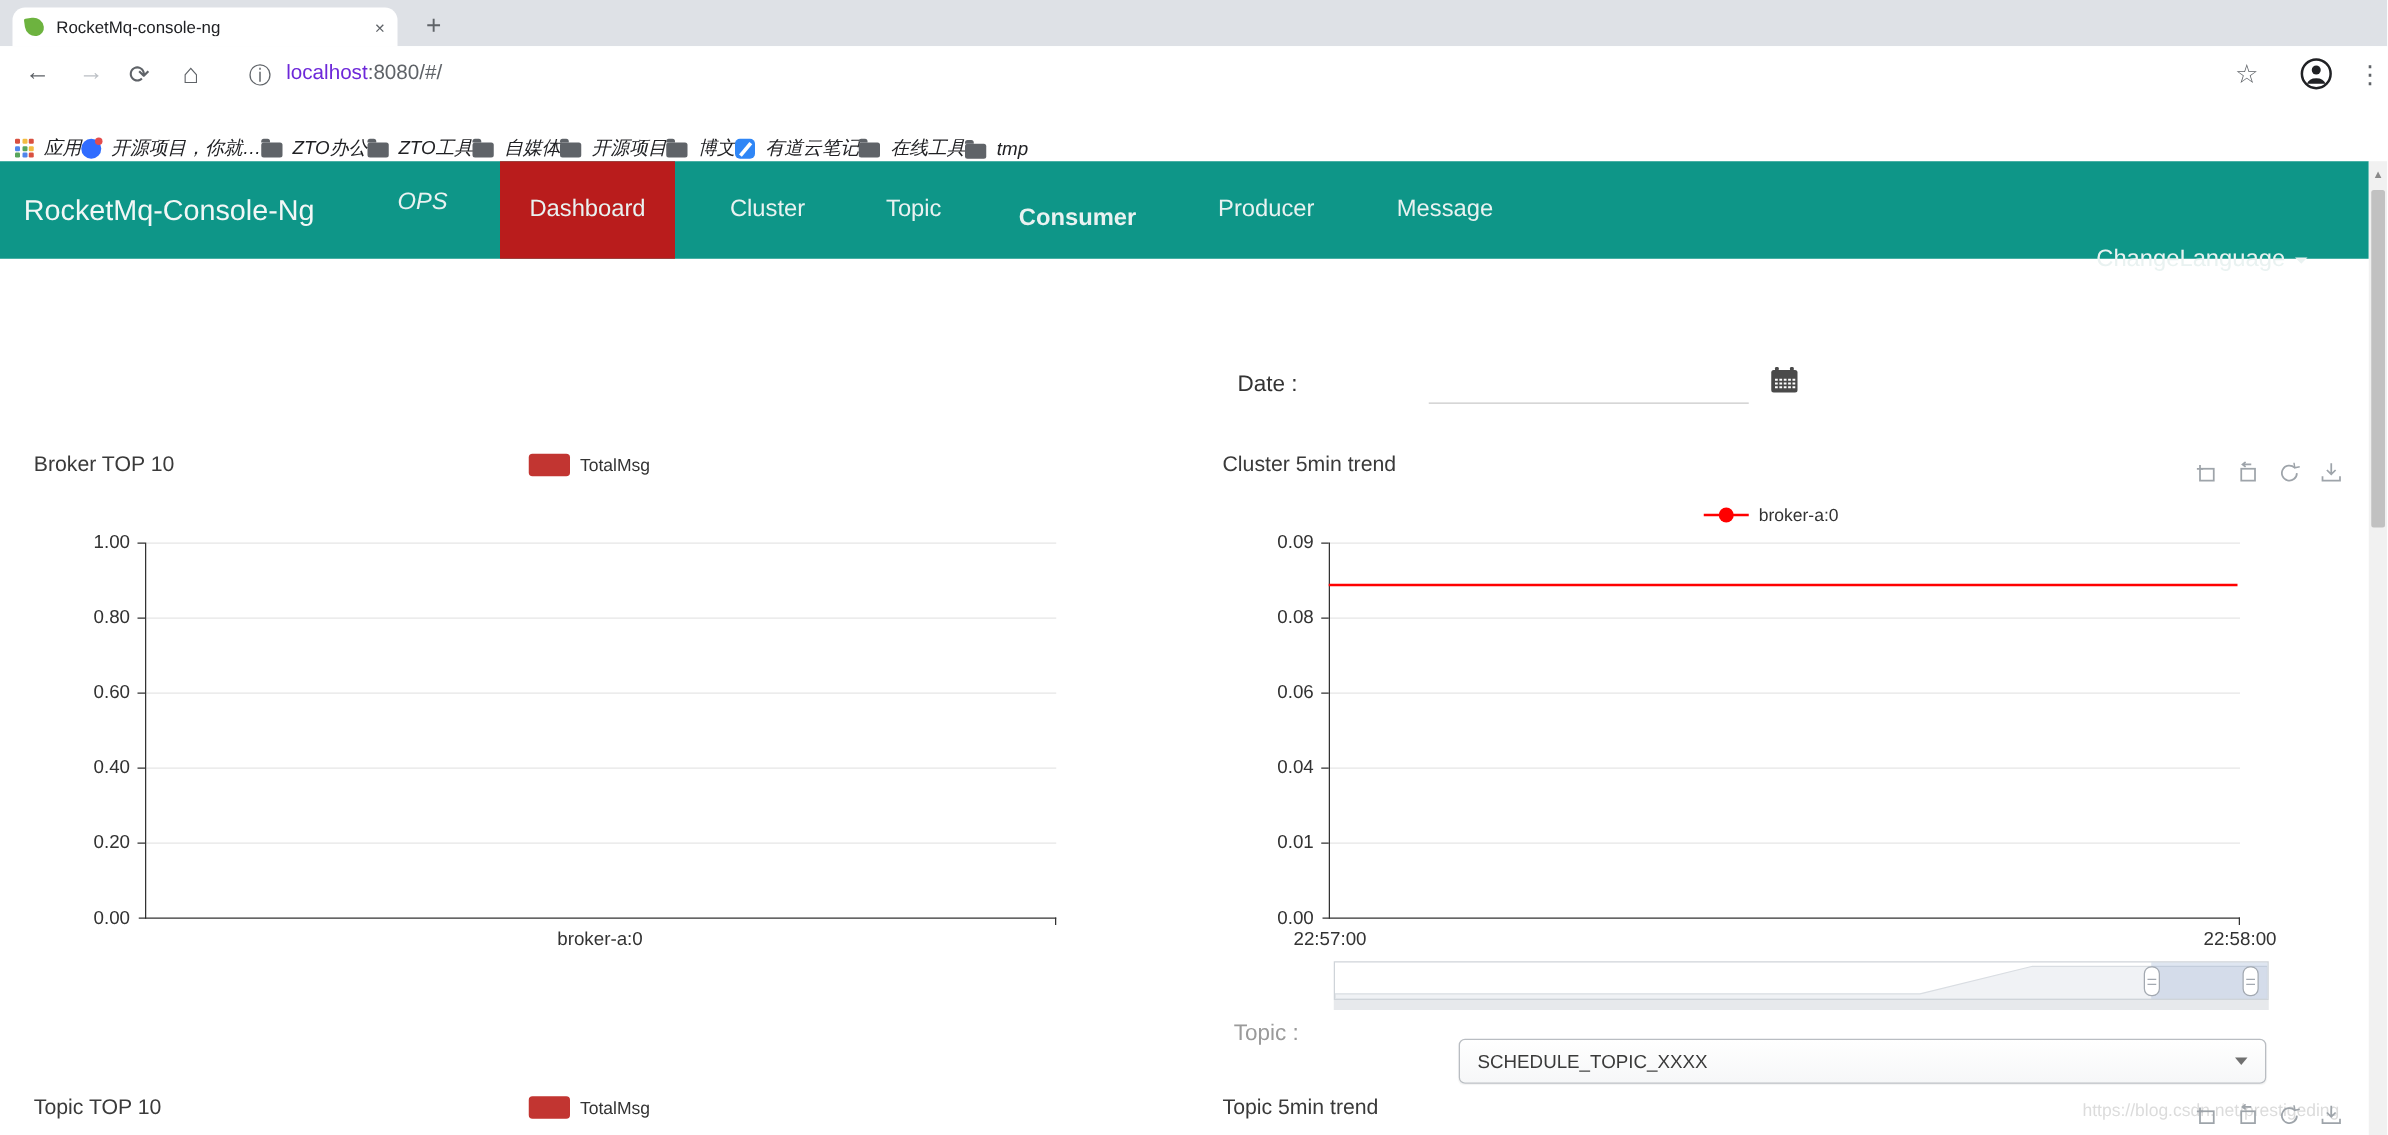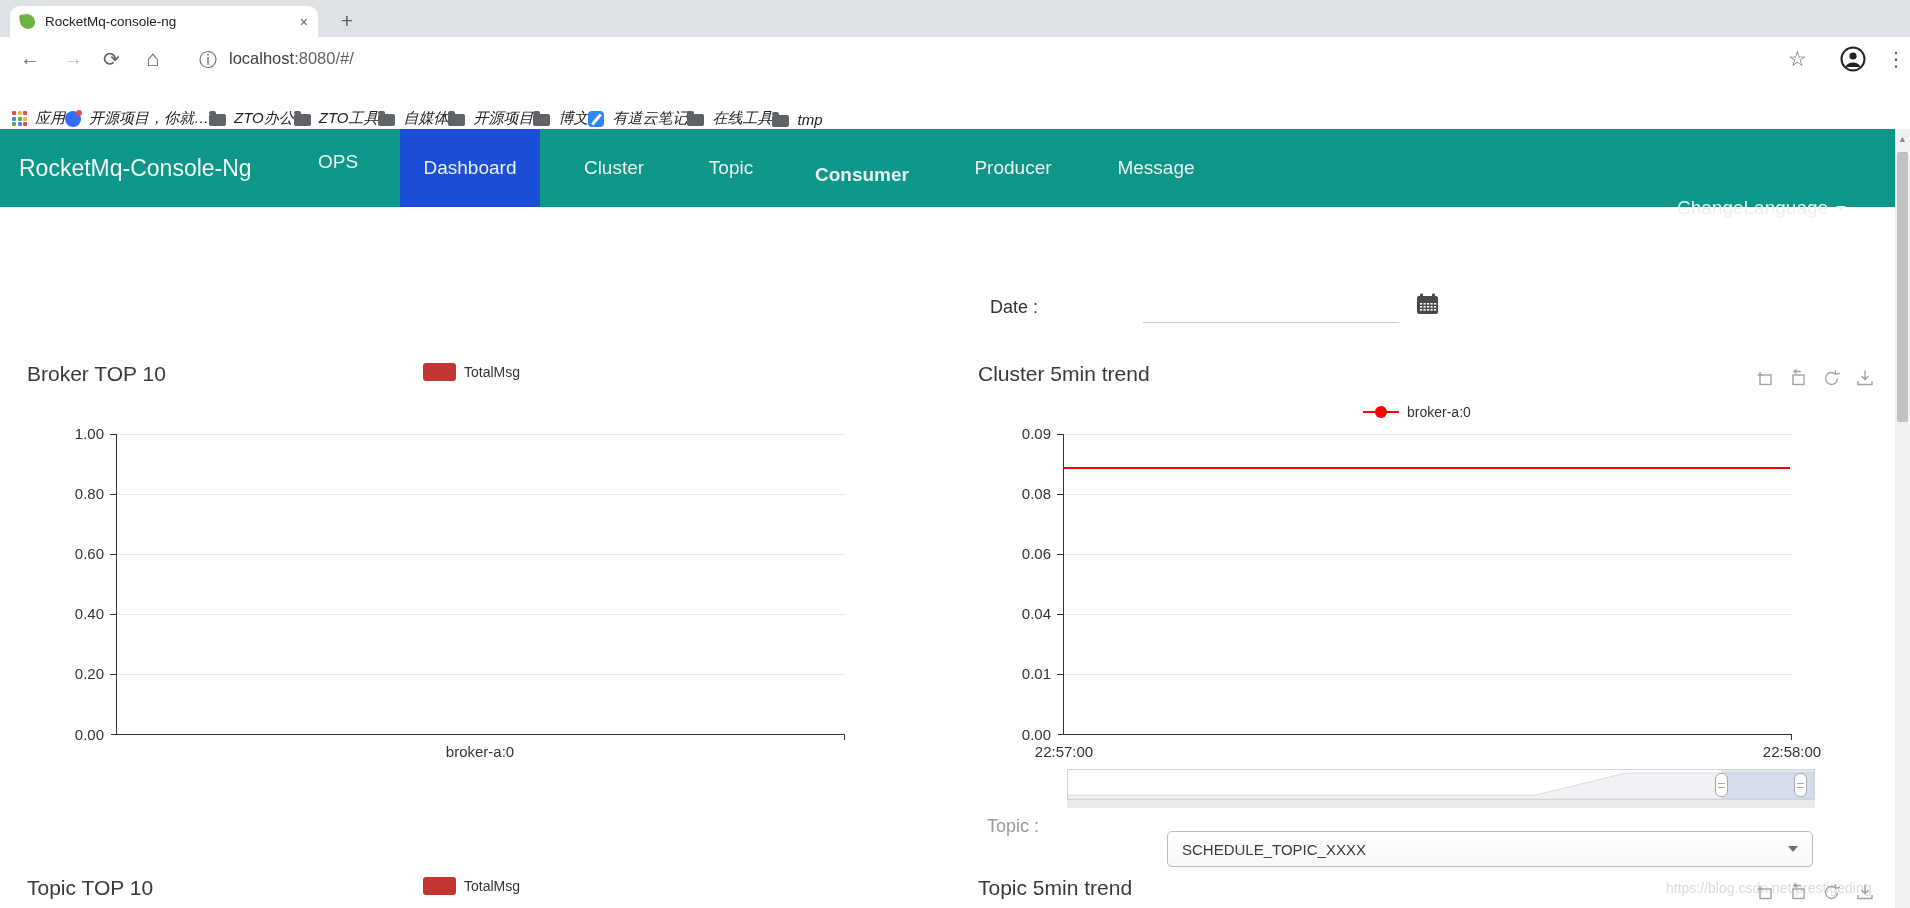--- a/index.html
+++ b/index.html
@@ -28,24 +28,24 @@
   .appsgrid{width:15px;height:15px;display:grid;grid-template-columns:repeat(3,1fr);gap:1.5px;}
   .appsgrid i{border-radius:1px;}
   .baidu{width:16px;height:16px;border-radius:50%;background:#306CFF;position:relative;}
   .baidu:before{content:"";position:absolute;right:-1px;top:-1px;width:6px;height:6px;border-radius:50%;background:#E44C4C;}
   .youdao{width:16px;height:16px;border-radius:4px;background:#2F86F6;position:relative;overflow:hidden;}
   .youdao:before{content:"";position:absolute;left:7px;top:2px;width:3px;height:13px;background:#fff;transform:rotate(40deg);}
   
   .navbar{left:0;top:129px;width:1895px;height:78px;background:#0E9688;}
   .brand{font-size:23px;color:#F2F7F6;}
   .navitem{font-size:19px;color:#E9F2F1;transform:translateX(-50%);}
-  .navactive{background:#1d4ed8;text-align:center;}
+  .navactive{background:#b91c1c;text-align:center;}
   .caret-down{width:0;height:0;border-left:5px solid transparent;border-right:5px solid transparent;border-top:5px solid #E9F2F1;}
   
-  .ctitle{font-size:21px;color:#3a3a3a;}
+  .ctitle{font-size:17px;color:#3a3a3a;}
   .ylab{font-size:15px;color:#333;text-align:right;display:block;}
   .xlab{font-size:15px;color:#333;text-align:center;display:block;}
   .grid{background:#E6E6E6;height:1px;}
   .axis{background:#333;}
   .legend-swatch{width:33px;height:18px;background:#C23531;border-radius:3px;}
   .legend-text{font-size:14px;color:#333;margin-left:8px;}
   .toolbox{display:flex;gap:15px;}
   .toolbox svg{display:block;}
   .wm{font-size:14px;color:#DCDCDC;white-space:nowrap;}
   
@@ -81,21 +81,21 @@
     <div class="abs newtab">+</div>
   </div>
 
   <div class="abs toolbar">
     <span class="abs navico" style="left:20px;top:10px;">←</span>
     <span class="abs navico dis" style="left:63px;top:10px;">→</span>
     <span class="abs navico" style="left:103px;top:10px;">⟳</span>
     <span class="abs navico" style="left:146px;top:9px;font-size:22px;">⌂</span>
     <span class="abs navico" style="left:199px;top:11px;font-size:18px;">ⓘ</span>
     <span class="abs urltext ctr" style="left:229px;top:12px;">
-      <span style="color:#404040;">localhost</span>
+      <span style="color:#6d28d9;">localhost</span>
       <span style="color:#5F6368;">:8080/#/</span>
     </span>
     <span class="abs navico" style="left:1788px;top:10px;font-size:21px;">☆</span>
     <span class="abs" style="left:1840px;top:9px;">
       <svg width="26" height="26" viewBox="0 0 26 26">
           <circle cx="13" cy="13" r="11.5" fill="none" stroke="#202124" stroke-width="2"></circle>
           <circle cx="13" cy="10" r="3.6" fill="#202124"></circle>
           <path d="M5.5 21 a7.8 6.2 0 0 1 15 0 Z" fill="#202124"></path>
         </svg>
     </span>
@@ -152,21 +152,21 @@
       </span>
       <span class="bmitem">
         <span class="folder"></span>
         <span>tmp</span>
       </span>
     </div>
   </div>
 
   <div class="abs navbar ctr">
     <span class="abs brand ctr" style="left:19px;top:0;height:78px;">RocketMq-Console-Ng</span>
-    <span class="abs navitem ctr" style="left:338px;top:0;height:66px;">OPS</span>
+    <span class="abs navitem ctr" style="left:338px;top:0;height:66px;font-style:italic;">OPS</span>
     <span class="abs navactive ctr" style="left:400px;top:0;width:140px;height:78px;justify-content:center;">
       <span class="navitem" style="transform:none;">Dashboard</span>
     </span>
     <span class="abs navitem ctr" style="left:614px;top:0;height:78px;">Cluster</span>
     <span class="abs navitem ctr" style="left:731px;top:0;height:78px;">Topic</span>
     <span class="abs navitem ctr" style="left:862px;top:0;height:92px;font-weight:bold;">Consumer</span>
     <span class="abs navitem ctr" style="left:1013px;top:0;height:78px;">Producer</span>
     <span class="abs navitem ctr" style="left:1156px;top:0;height:78px;">Message</span>
     <span class="abs ctr" style="left:1677px;top:0;height:78px;gap:8px;margin-top:40px;">
       <span class="navitem" style="transform:none;">ChangeLanguage</span>

